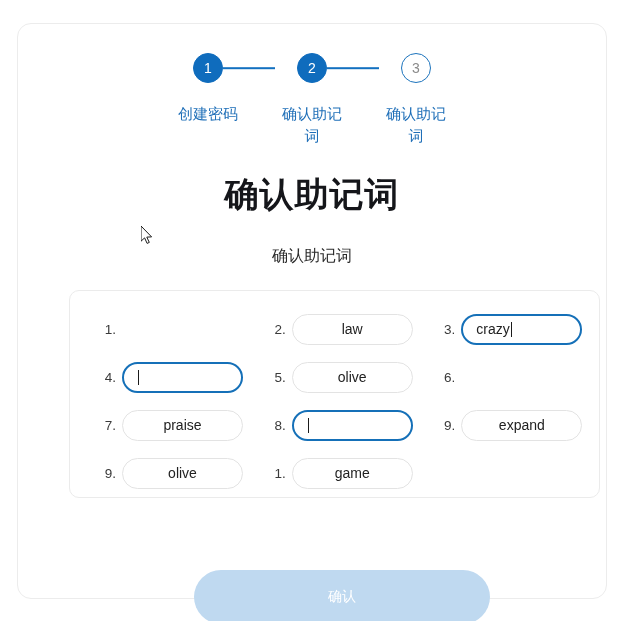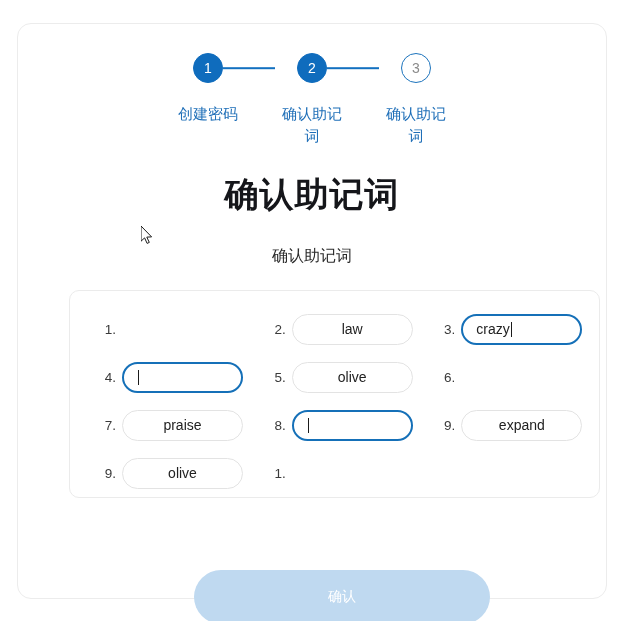--- a/index.html
+++ b/index.html
@@ -305,20 +305,23 @@
             </div>
           </div>
           <div class="cell">
             <span class="idx">9.</span>
             <div class="word-field">
               <span>olive</span>
             </div>
           </div>
           <div class="cell">
             <span class="idx">1.</span>
+            <div class="word-field">
+              <span>game</span>
+            </div>
           </div>
         </div>
     </div>
 
     <button class="confirm-btn">确认</button>
   </div>
 
   <div class="cursor">
     <svg width="14" height="20" viewBox="0 0 14 20">
       <polygon points="0,0 0,15.2 3.6,11.9 6.1,17.4 8.3,16.4 5.8,11.1 10.6,10.9" fill="#ffffff" stroke="#1b1b1b" stroke-width="1"></polygon>

